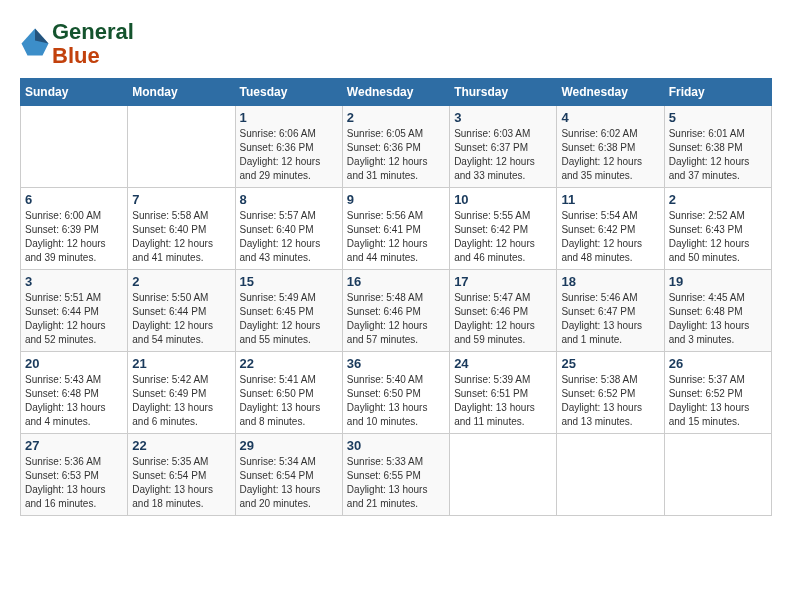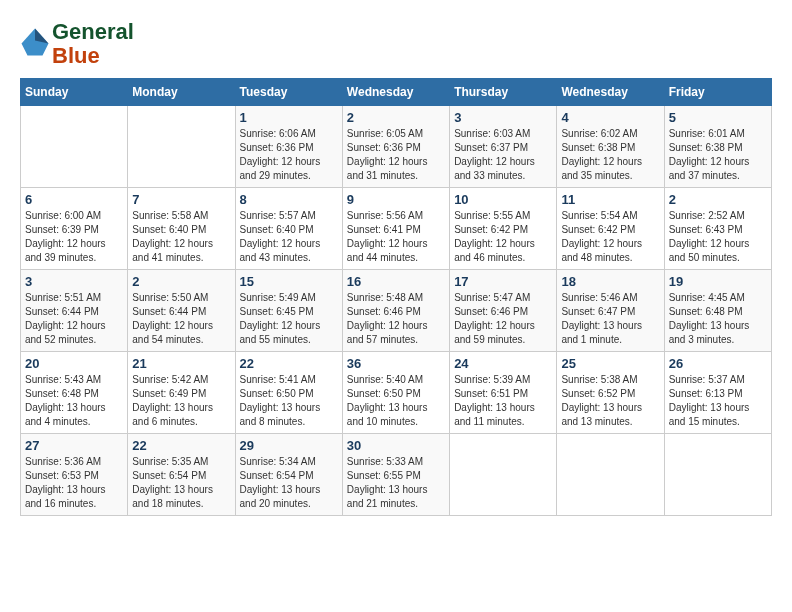--- a/index.html
+++ b/index.html
@@ -302,21 +302,21 @@
         <td>
           <span class="day-num">25</span>
           <div class="day-info">Sunrise: 5:38 AM
 Sunset: 6:52 PM
 Daylight: 13 hours
 and 13 minutes.</div>
         </td>
         <td>
           <span class="day-num">26</span>
           <div class="day-info">Sunrise: 5:37 AM
-Sunset: 6:13 PM
+Sunset: 6:52 PM
 Daylight: 13 hours
 and 15 minutes.</div>
         </td>
       </tr>
       <tr>
         <td>
           <span class="day-num">27</span>
           <div class="day-info">Sunrise: 5:36 AM
 Sunset: 6:53 PM
 Daylight: 13 hours

